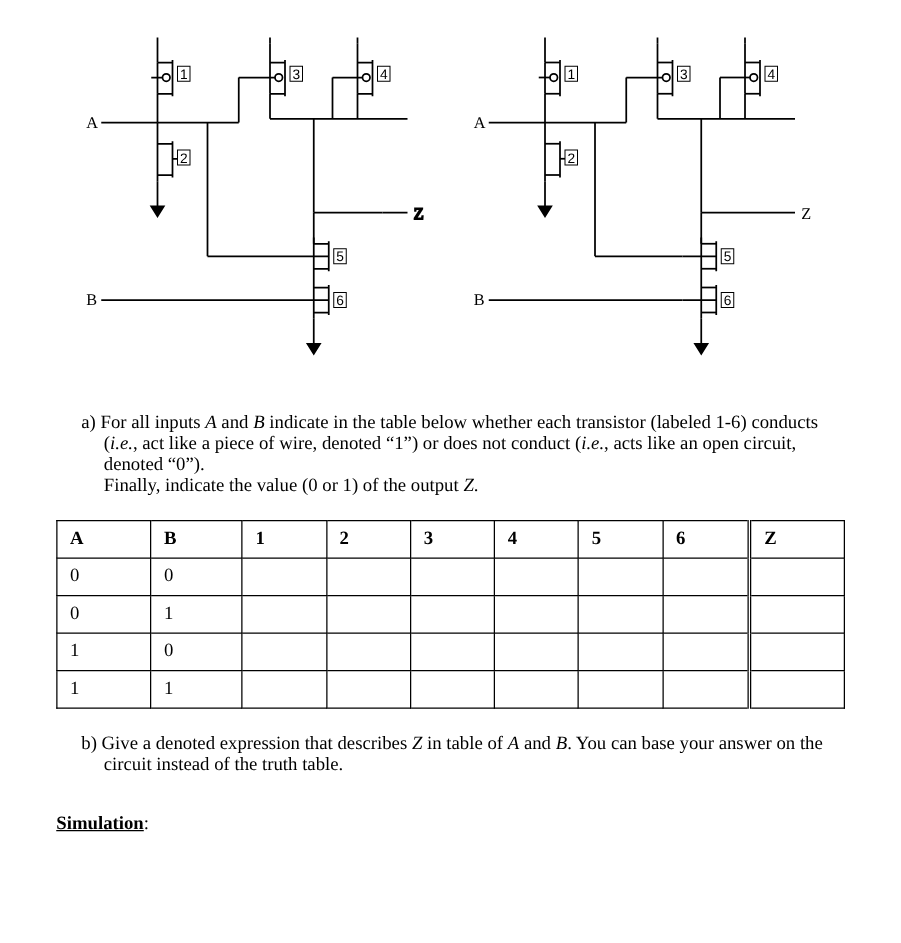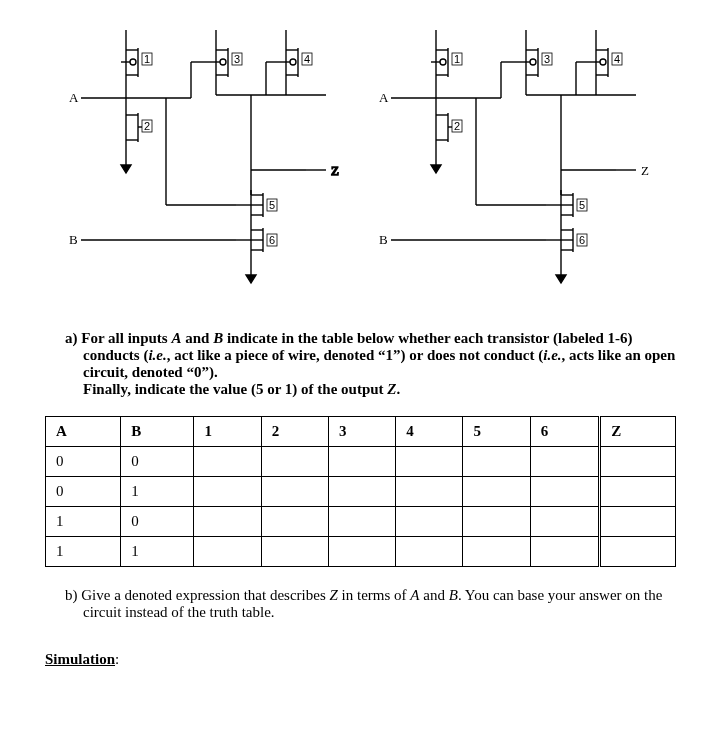--- a/index.html
+++ b/index.html
@@ -1,19 +1,19 @@
 <!DOCTYPE html>
 <html><head>
   <meta charset="utf-8">
   <style>
     * { box-sizing: border-box; margin: 0; padding: 0; }
     body { font-family: "Times New Roman", Times, serif; font-size: 15px; color: #000; background: #fff; width: 721px; padding: 20px 45px 20px 45px; }
     .circuits { display: flex; gap: 30px; margin-bottom: 30px; justify-content: center; }
     .circuit { width: 280px; }
-    .question { margin: 15px 0 18px 0; font-weight: bold; }
+    .question { margin: 15px 0 18px 0; }
     .q-letter { display: inline; }
     .q-block { padding-left: 38px; text-indent: -18px; }
     .q-block2 { padding-left: 38px; text-indent: -18px; margin-top: 20px; margin-bottom: 30px; }
     em.math { font-style: italic; }
     table.truth { border-collapse: collapse; width: 100%; margin: 8px 0 8px 0; }
     table.truth th, table.truth td { border: 1px solid #000; padding: 6px 10px; text-align: left; font-family: "Times New Roman", serif; }
     table.truth th { font-weight: bold; }
     table.truth th:last-child, table.truth td:last-child { border-left: 3px double #000; }
     .sim { font-weight: bold; text-decoration: underline; margin-top: 40px; }
     svg text { font-family: Arial, sans-serif; font-size: 11px; }
@@ -190,21 +190,21 @@
     <rect x="201" y="179" width="10" height="12" fill="#fff" stroke="#000" stroke-width="0.8"></rect>
       <text x="203" y="189">5</text>
     <rect x="201" y="214" width="10" height="12" fill="#fff" stroke="#000" stroke-width="0.8"></rect>
       <text x="203" y="224">6</text>
   </svg>
 </div>
 
 <div class="question q-block">
   <span class="q-letter">a)</span>
   <span>For all inputs </span><em class="math">A</em><span> and </span><em class="math">B</em><span> indicate in the table below whether each transistor (labeled 1-6) conducts (</span><em class="math">i.e.</em><span>, act like a piece of wire, denoted “1”) or does not conduct (</span><em class="math">i.e.</em><span>, acts like an open circuit, denoted “0”).</span><br>
-  <span>Finally, indicate the value (5 or 1) of the output </span><em class="math">Z</em><span>.</span>
+  <span>Finally, indicate the value (0 or 1) of the output </span><em class="math">Z</em><span>.</span>
 </div>
 
 <table class="truth">
   <thead>
     <tr>
       <th>A</th>
       <th>B</th>
       <th>1</th>
       <th>2</th>
       <th>3</th>
@@ -257,16 +257,16 @@
         <td></td>
         <td></td>
         <td></td>
         <td></td>
     </tr>
   </tbody>
 </table>
 
 <div class="q-block2">
   <span class="q-letter">b)</span>
-  <span>Give a denoted expression that describes </span><em class="math">Z</em><span> in terms of </span><em class="math">A</em><span> and </span><em class="math">B</em><span>. You can base your answer on the circuit instead of the truth table.</span>
+  <span>Give a denoted expression that describes </span><em class="math">Z</em><span> in table of </span><em class="math">A</em><span> and </span><em class="math">B</em><span>. You can base your answer on the circuit instead of the truth table.</span>
 </div>
 
 <div><span class="sim">Simulation</span><span>:</span></div>
 
 </body></html>

